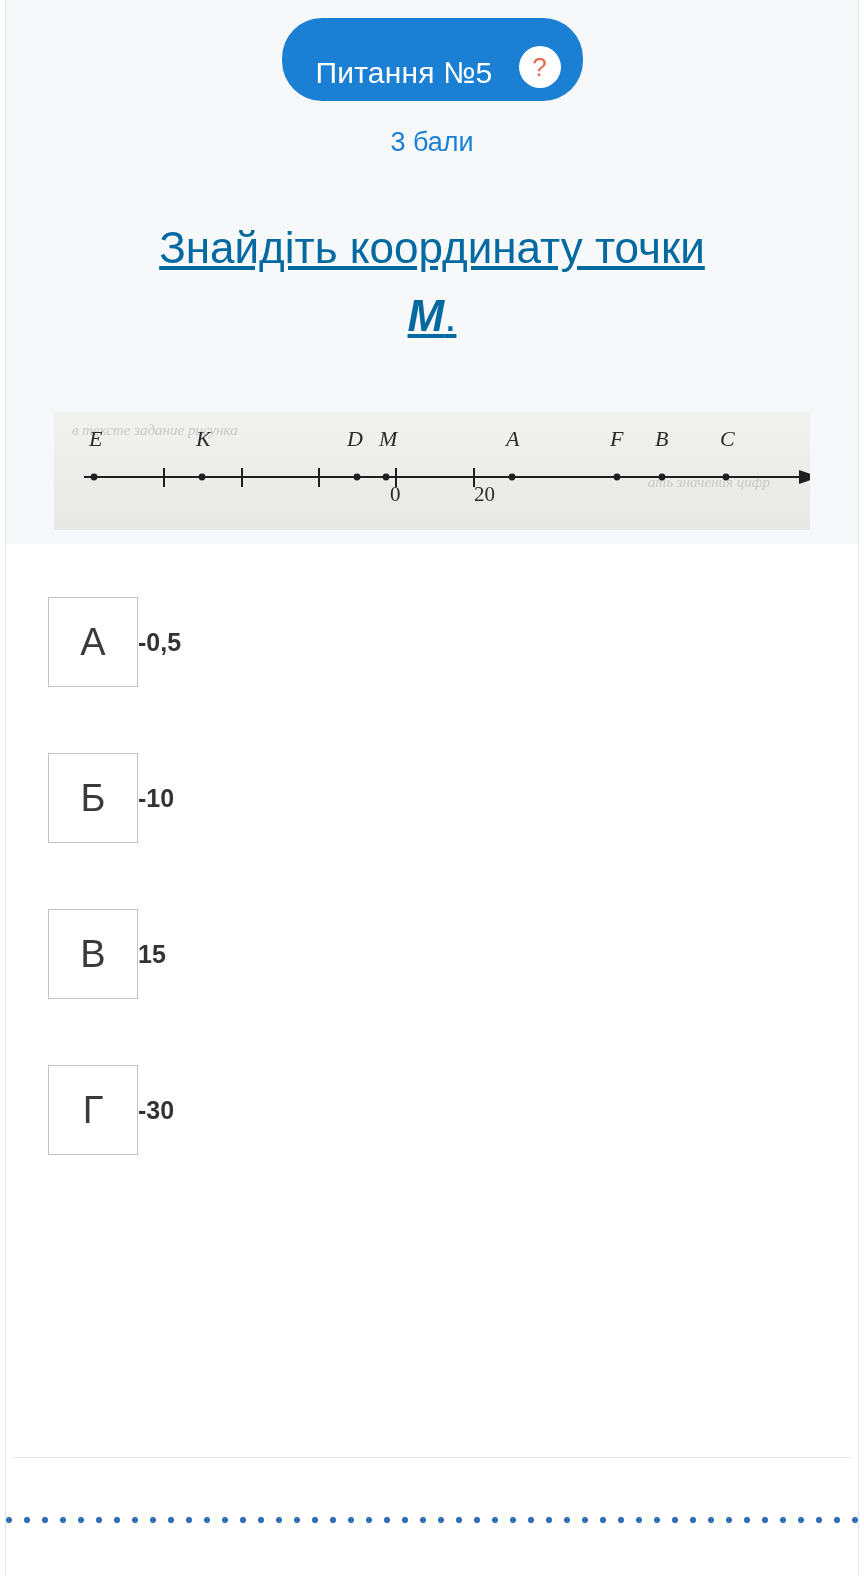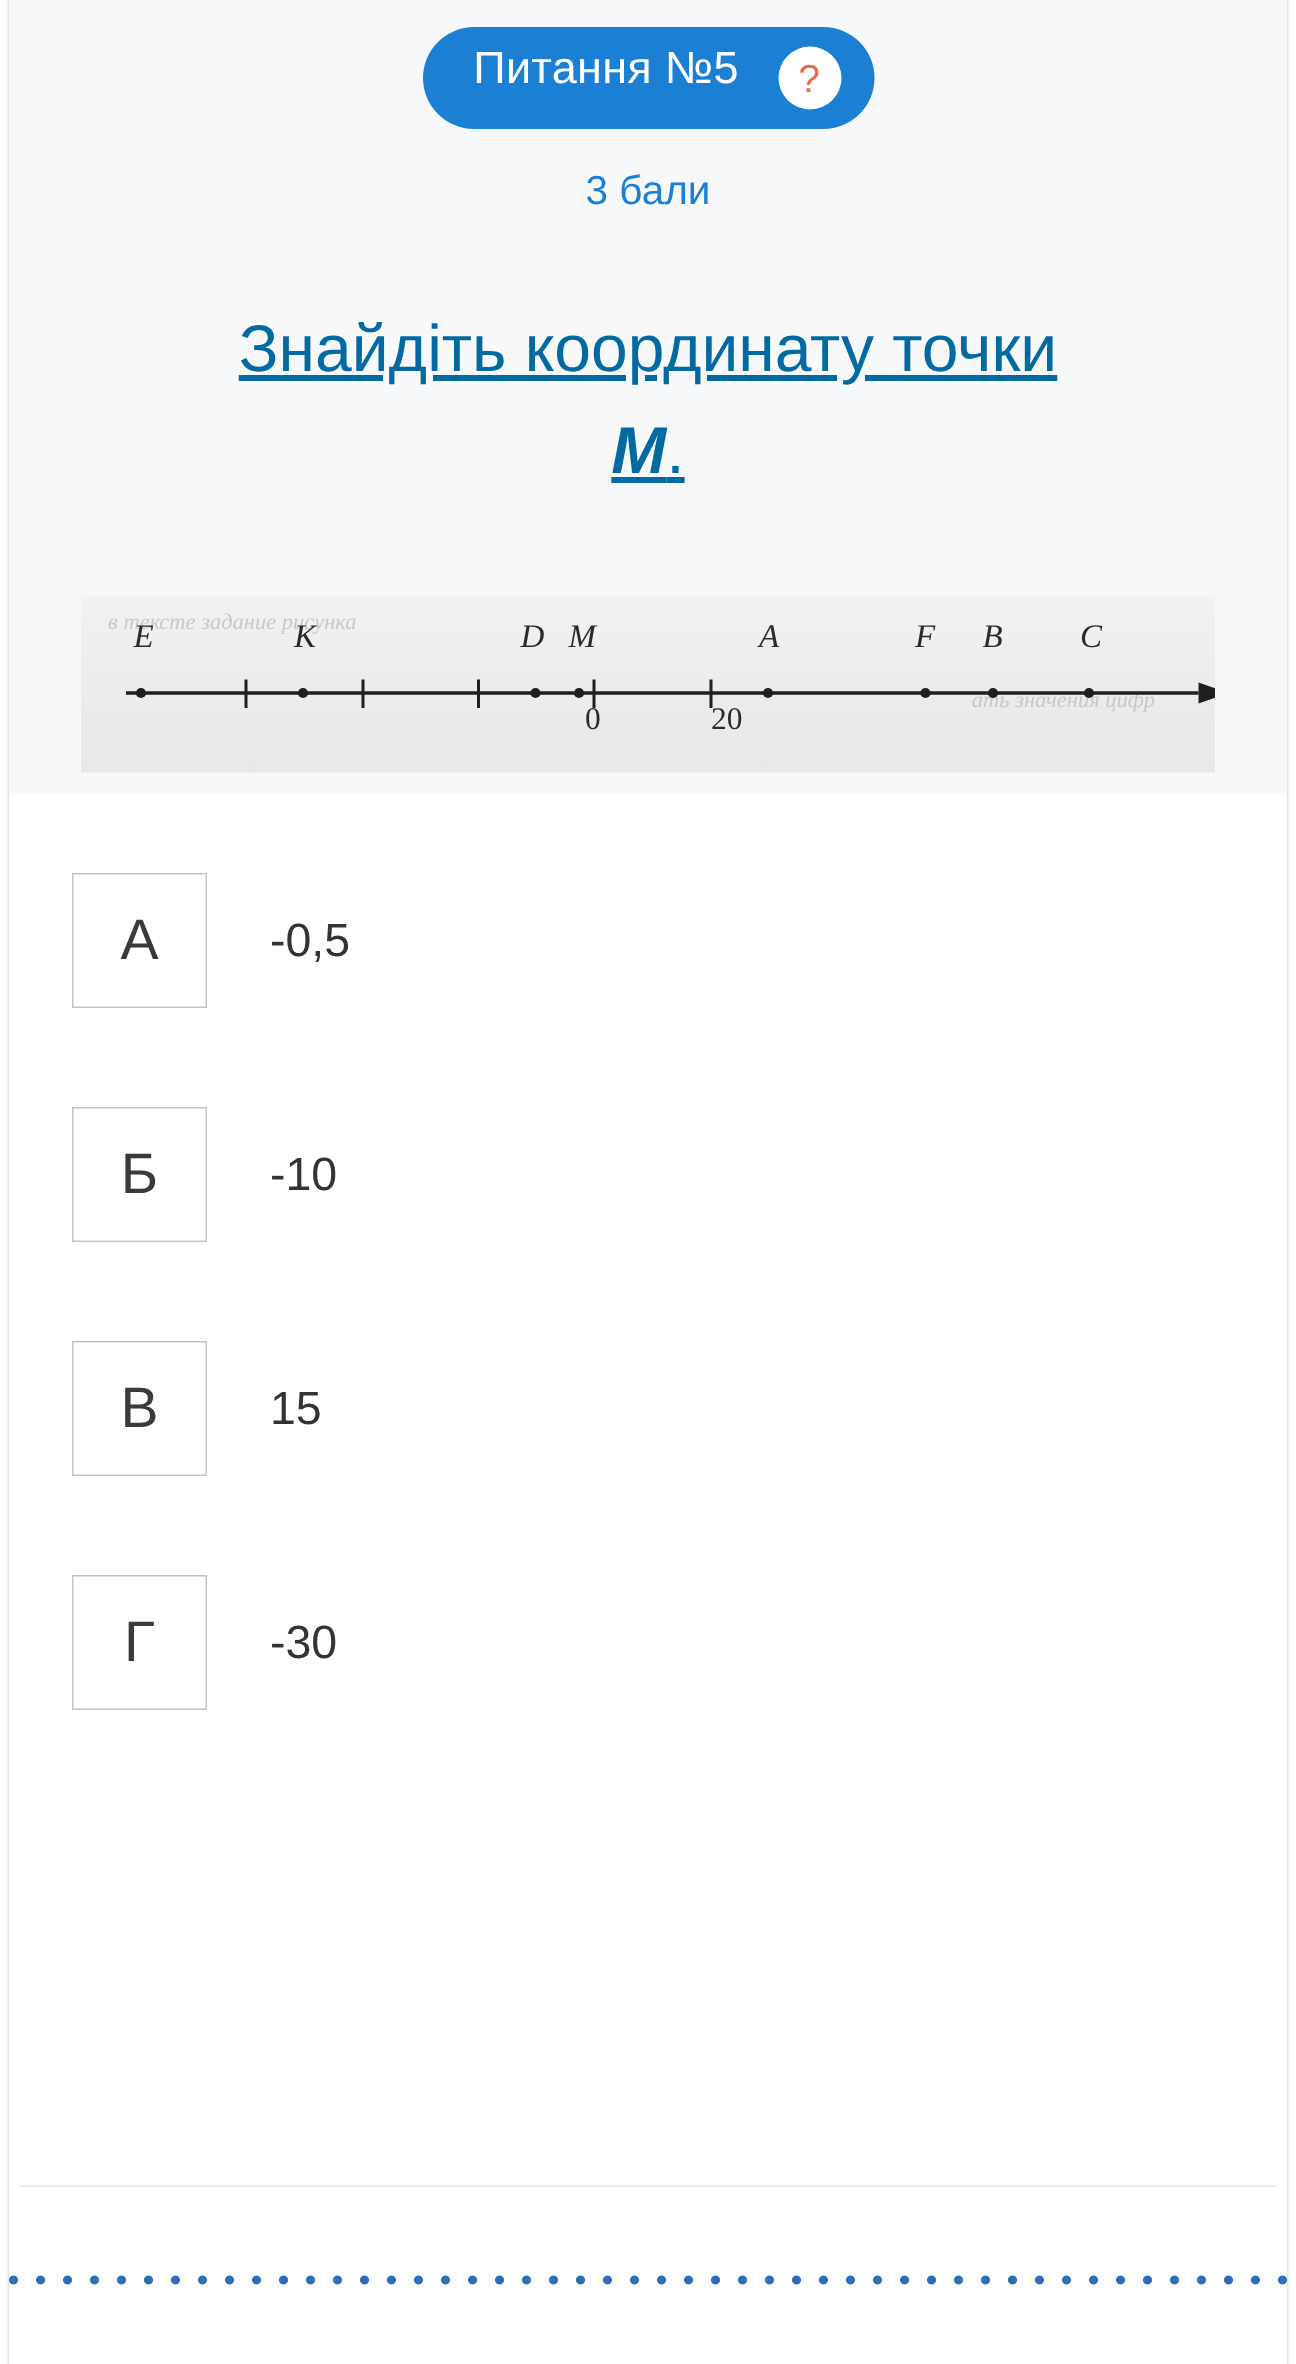--- a/index.html
+++ b/index.html
@@ -42,26 +42,26 @@
     padding-top: 18px;
     padding-bottom: 14px;
   }
 
   .qnum-wrap {
     display: flex;
     justify-content: center;
   }
   .qnum-pill {
     display: inline-flex;
-    align-items: flex-start;
+    align-items: flex-end;
     gap: 26px;
     background: #1b7fd4;
     color: #ffffff;
     border-radius: 40px;
-    padding: 13px 22px 13px 34px;
+    padding: 28px 22px 13px 34px;
     font-size: 30px;
     letter-spacing: .2px;
   }
   .qnum-pill .label { line-height: 1; }
   .help-badge {
     width: 42px;
     height: 42px;
     border-radius: 50%;
     background: #ffffff;
     color: #e8694a;
@@ -154,23 +154,23 @@
     border: 1px solid #bfc4c8;
     display: flex;
     align-items: center;
     justify-content: center;
     font-size: 38px;
     color: #3a3a3a;
     background: #ffffff;
     flex: none;
   }
   .answer-text {
-    margin-left: 42px;
-    font-size: 31px;
+    font-size: 25px;
     color: #333333;
+    font-weight: bold;
   }
 
   .answers-sep {
     position: absolute;
     left: 7px;
     right: 7px;
     bottom: 118px;
     border-top: 1px solid #e3e6e8;
   }
 

